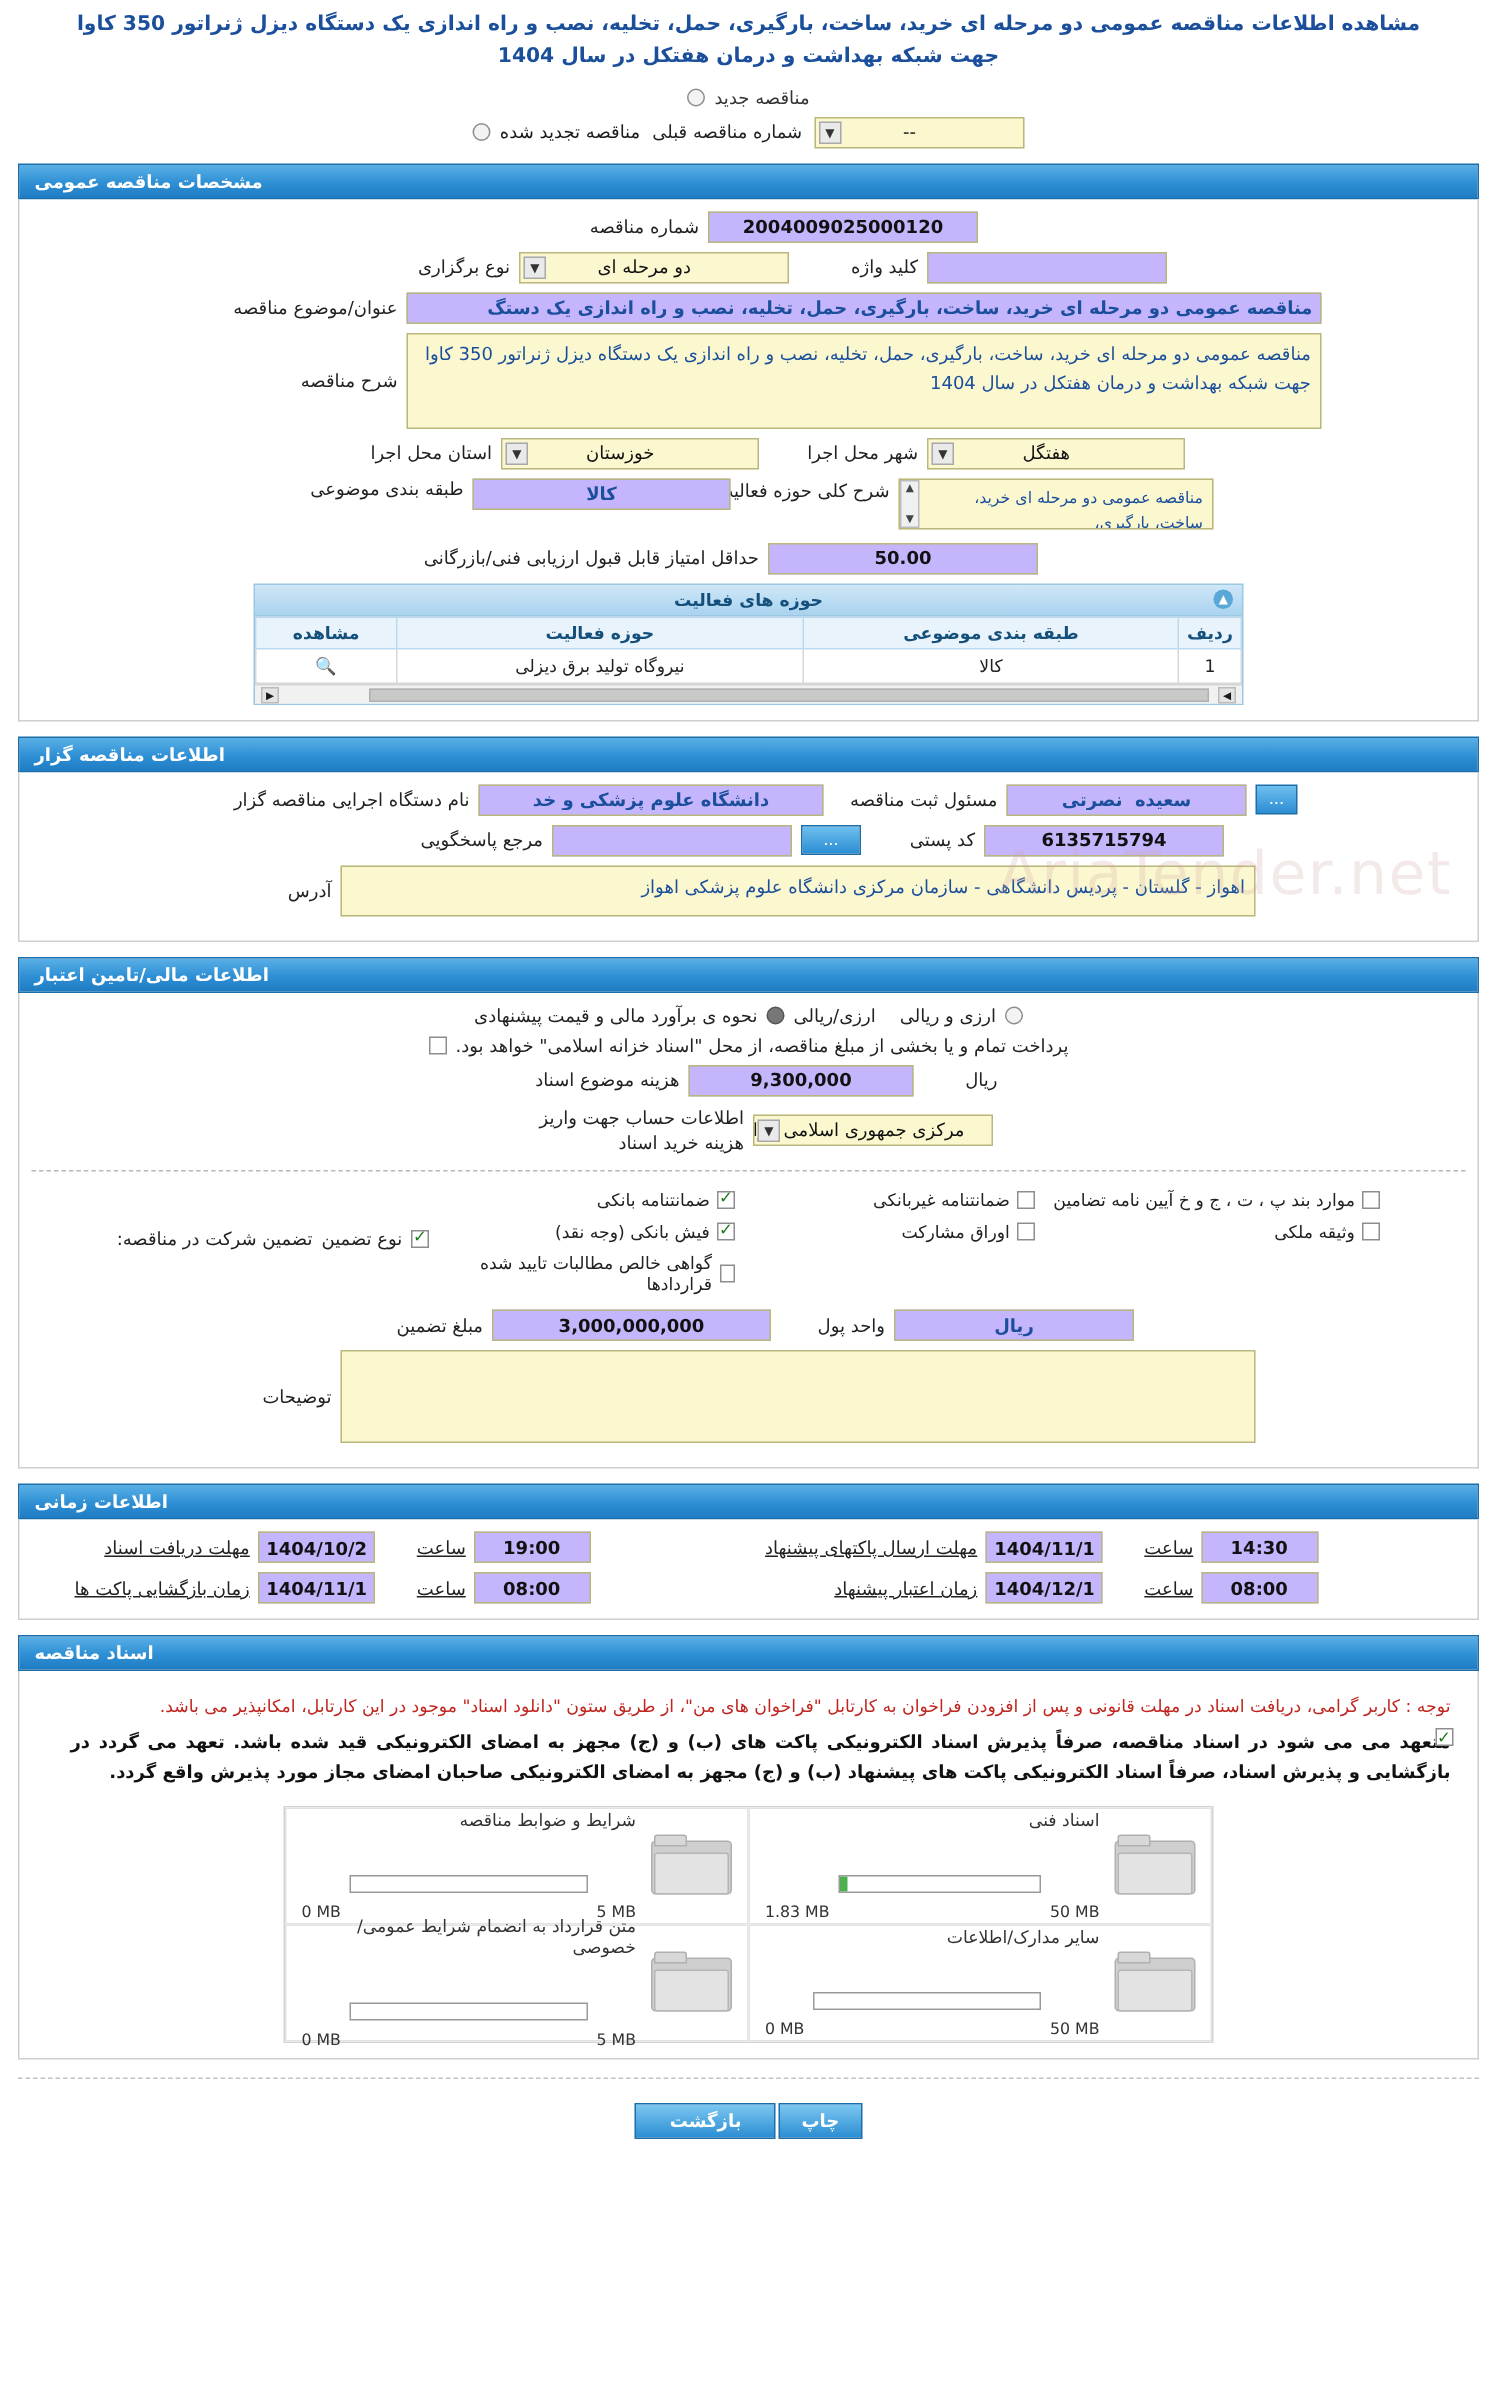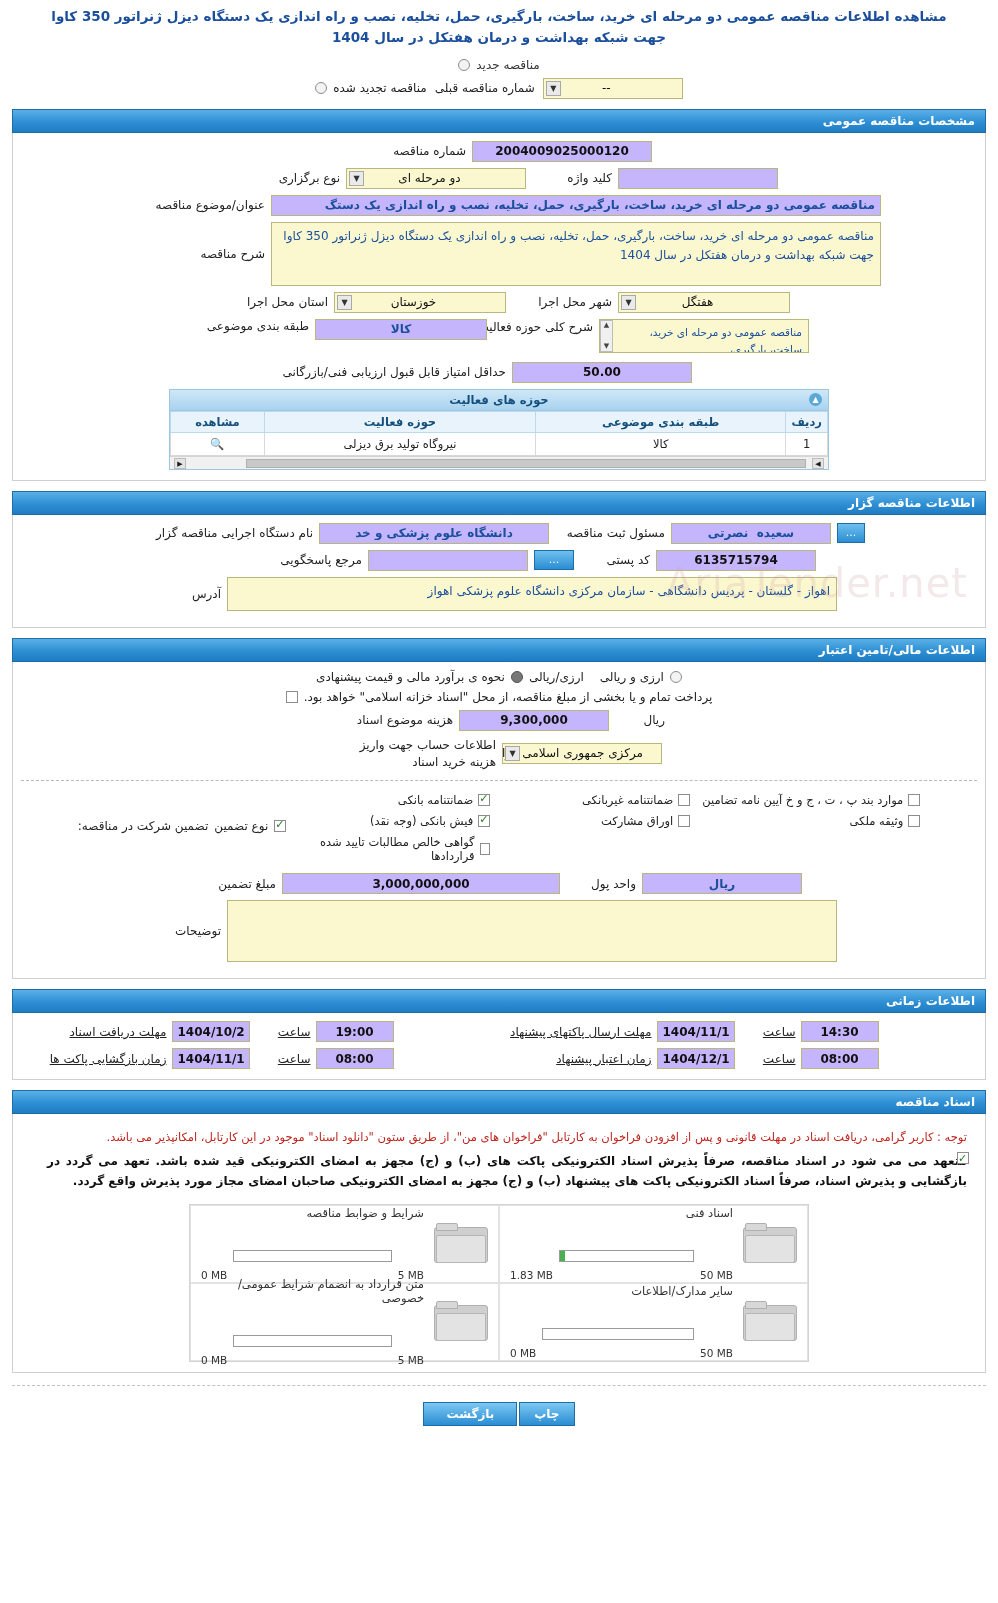--- a/index.html
+++ b/index.html
@@ -47,21 +47,21 @@
 
   
   .sec-bar {
     margin-top: 10px;
     background: linear-gradient(to bottom, #5ab0e6 0%, #2e8fd4 55%, #1f7cc2 100%);
     color: #ffffff;
     font-weight: bold;
     font-size: 12px;
     padding: 4px 10px;
     border: 1px solid #1d6ea8;
-    text-align: right;
+    text-align: left;
   }
   .sec-body {
     border: 1px solid #cfcfcf;
     border-top: none;
     background: #ffffff;
     padding: 8px 8px 10px 8px;
   }
 
   
   .row {
@@ -509,21 +509,21 @@
       <div style="display:flex;align-items:center;gap:6px;margin-right:8px">
         <span class="chk on"></span>
         <span class="lab">نوع تضمین</span>
         <span class="lab">تضمین شرکت در مناقصه:</span>
       </div>
     </div>
 
     <div class="row center" style="margin-top:10px">
       <input class="inp val-blue" style="width: 160px;" value="ریال">
       <span class="lab" style="width:70px">واحد پول</span>
-      <input class="inp num" style="width: 278px;" value="3,000,000,000">
+      <input class="inp num" style="width: 186px;" value="3,000,000,000">
       <span class="lab" style="width:80px">مبلغ تضمین</span>
     </div>
 
     <div class="row center">
       <textarea class="ta" style="width: 610px; height: 62px;"></textarea>
       <span class="lab" style="width:60px">توضیحات</span>
     </div>
   </div>
 
   <div class="sec-bar">اطلاعات زمانی</div>

